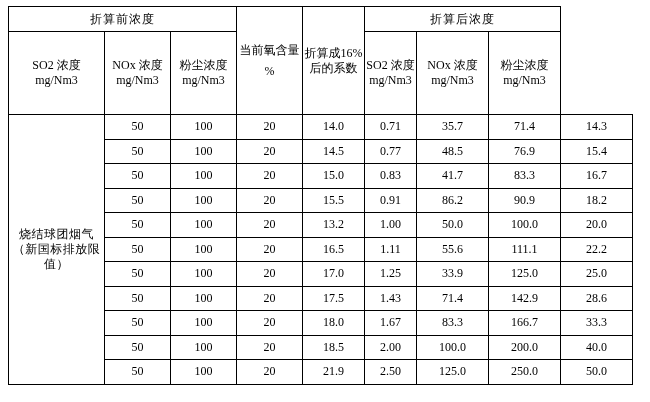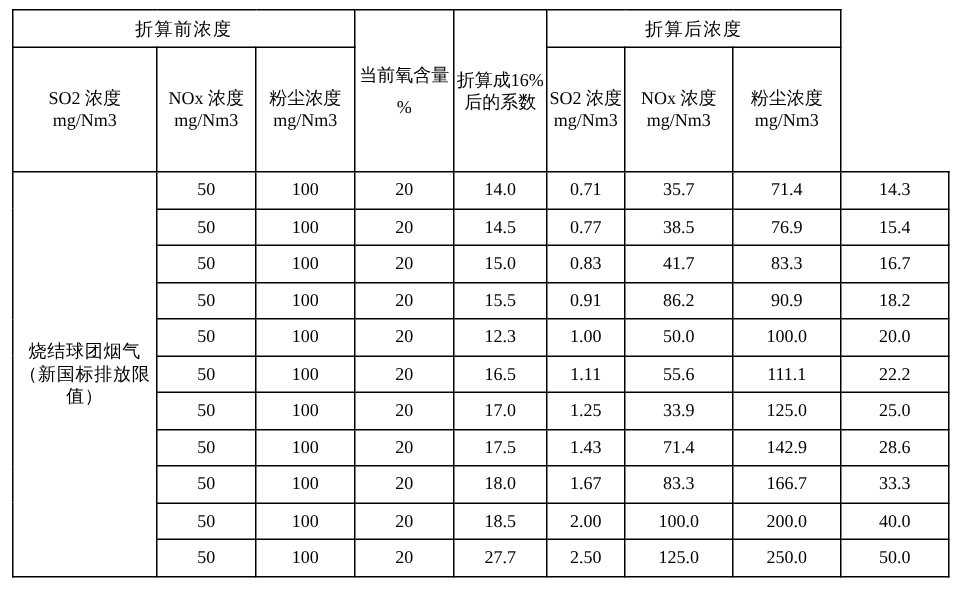--- a/index.html
+++ b/index.html
@@ -144,21 +144,21 @@
           <td class="num">35.7</td>
           <td class="num">71.4</td>
           <td class="num">14.3</td>
         </tr>
         <tr>
           <td class="num">50</td>
           <td class="num">100</td>
           <td class="num">20</td>
           <td class="num">14.5</td>
           <td class="num">0.77</td>
-          <td class="num">38.5</td>
+          <td class="num">48.5</td>
           <td class="num">76.9</td>
           <td class="num">15.4</td>
         </tr>
         <tr>
           <td class="num">50</td>
           <td class="num">100</td>
           <td class="num">20</td>
           <td class="num">15.0</td>
           <td class="num">0.83</td>
           <td class="num">41.7</td>
@@ -172,21 +172,21 @@
           <td class="num">15.5</td>
           <td class="num">0.91</td>
           <td class="num">86.2</td>
           <td class="num">90.9</td>
           <td class="num">18.2</td>
         </tr>
         <tr>
           <td class="num">50</td>
           <td class="num">100</td>
           <td class="num">20</td>
-          <td class="num">12.3</td>
+          <td class="num">13.2</td>
           <td class="num">1.00</td>
           <td class="num">50.0</td>
           <td class="num">100.0</td>
           <td class="num">20.0</td>
         </tr>
         <tr>
           <td class="num">50</td>
           <td class="num">100</td>
           <td class="num">20</td>
           <td class="num">16.5</td>
@@ -232,21 +232,21 @@
           <td class="num">18.5</td>
           <td class="num">2.00</td>
           <td class="num">100.0</td>
           <td class="num">200.0</td>
           <td class="num">40.0</td>
         </tr>
         <tr>
           <td class="num">50</td>
           <td class="num">100</td>
           <td class="num">20</td>
-          <td class="num">27.7</td>
+          <td class="num">21.9</td>
           <td class="num">2.50</td>
           <td class="num">125.0</td>
           <td class="num">250.0</td>
           <td class="num">50.0</td>
         </tr>
       </tbody>
   </table>
 </div>
 
 </body></html>

